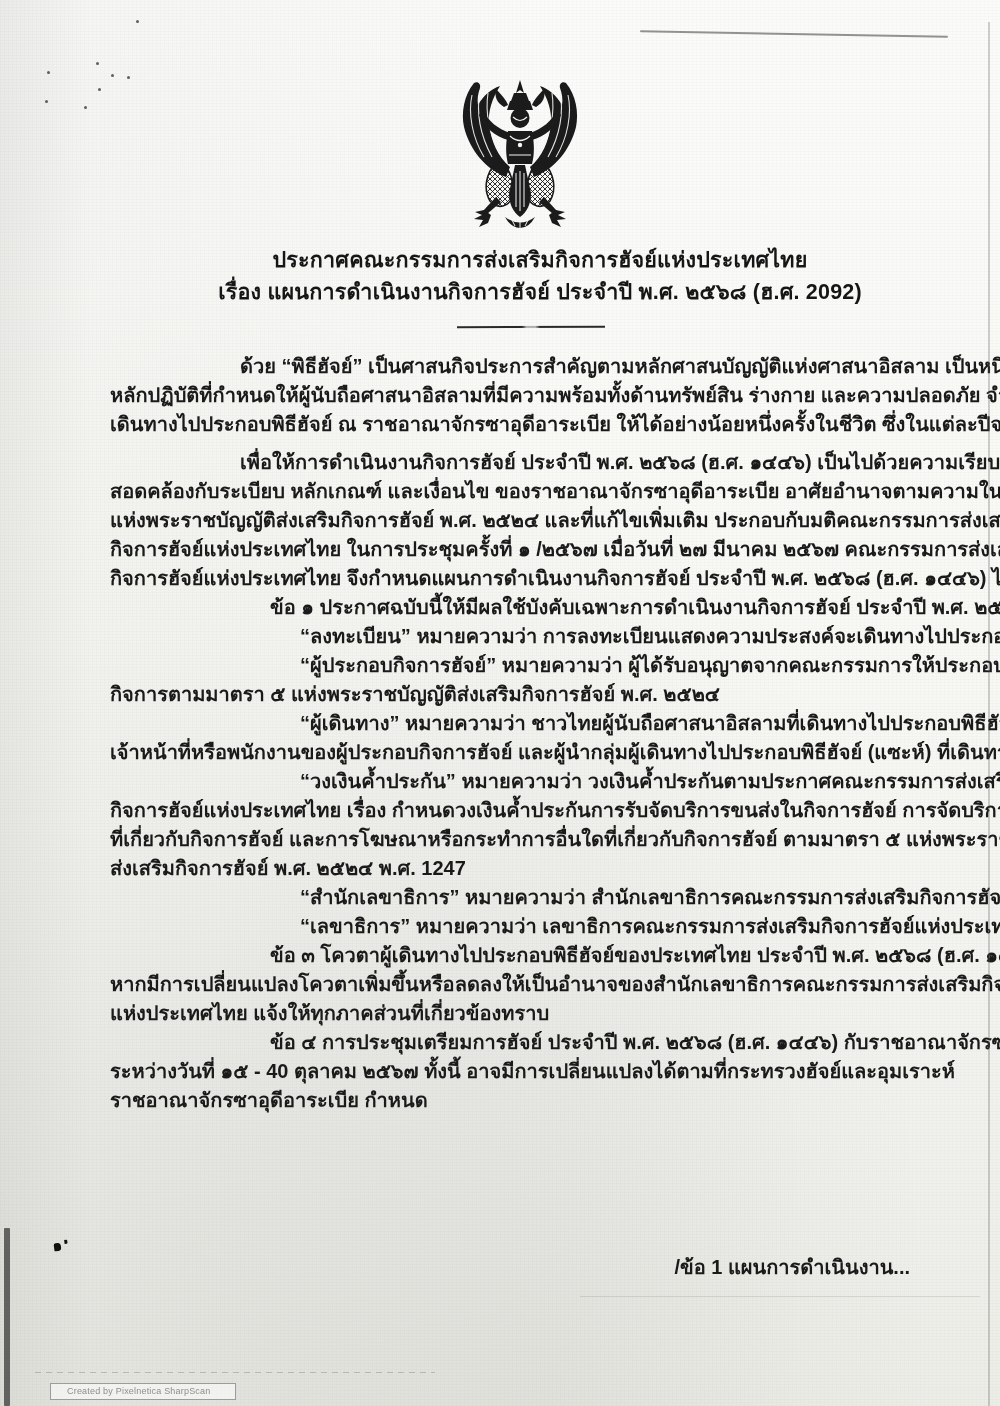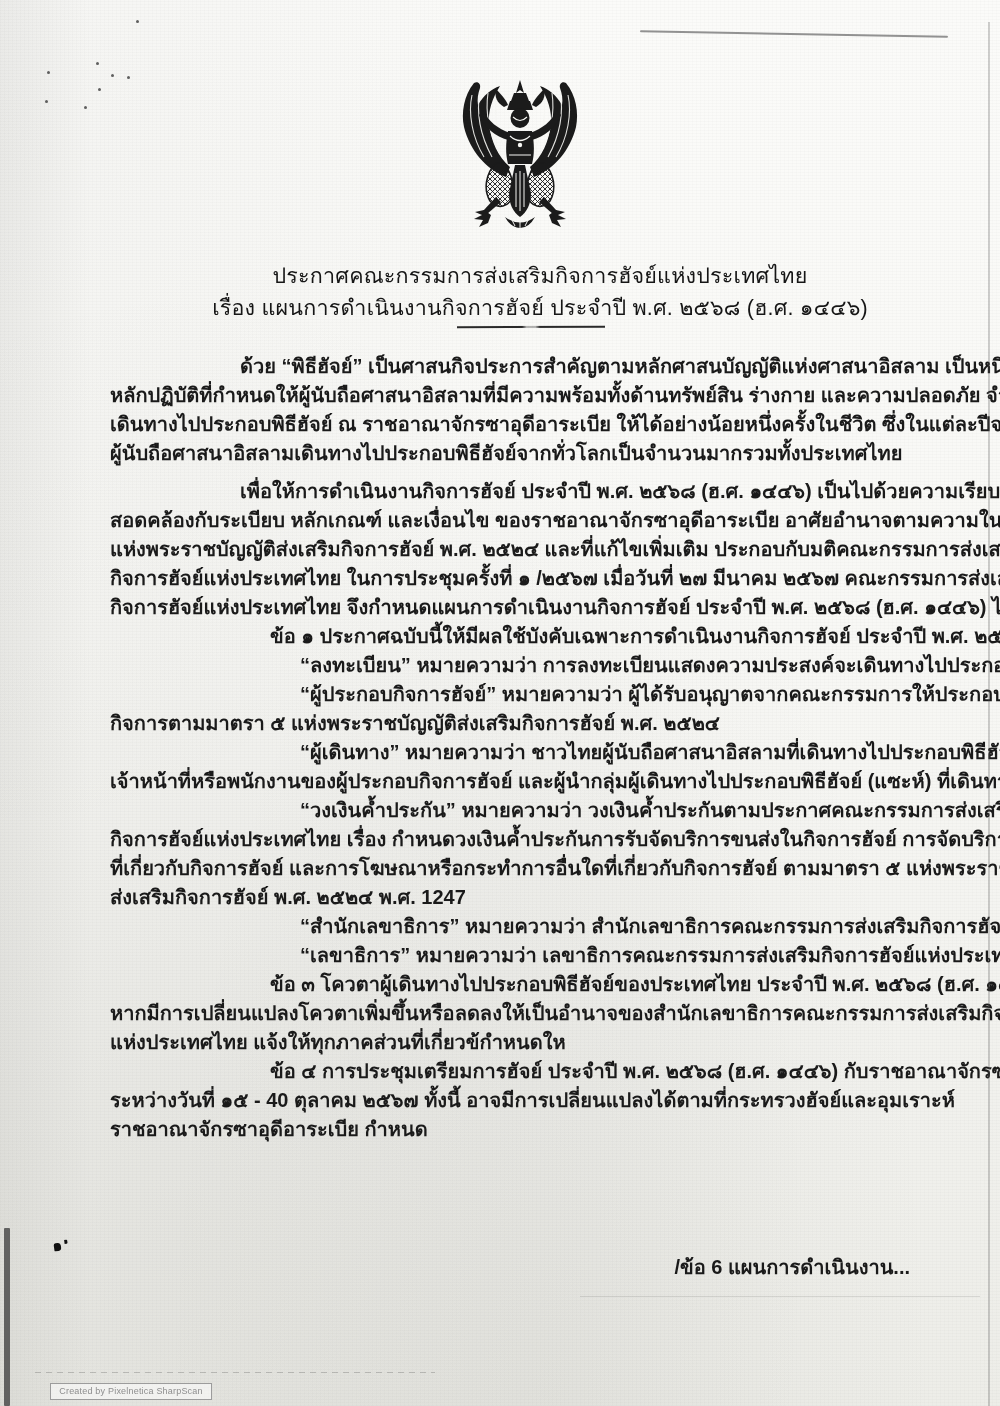--- a/index.html
+++ b/index.html
@@ -23,22 +23,22 @@
   .grain{
     position:absolute;inset:0;pointer-events:none;
     background-image:
       repeating-linear-gradient(0deg, rgba(0,0,0,0.015) 0 1px, transparent 1px 3px),
       repeating-linear-gradient(90deg, rgba(0,0,0,0.013) 0 1px, transparent 1px 4px);
   }
   
   .emblem{position:absolute;left:450px;top:78px;width:140px;height:152px;}
   
   .titleblock{
-    position:absolute;left:140px;top:260px;width:800px;text-align:center;
-    font-size:21.5px;font-weight:400;line-height:32px;color:#161616;
+    position:absolute;left:140px;top:244px;width:800px;text-align:center;
+    font-size:21.5px;font-weight:700;line-height:32px;color:#161616;
     letter-spacing:0.2px;
   }
   .divider{
     position:absolute;left:457px;top:326px;width:148px;height:2px;
     background:linear-gradient(90deg,#2a2a2a 0 44%, rgba(42,42,42,0.35) 47% 53%, #2a2a2a 56% 100%);
     transform:rotate(-0.2deg);
   }
   
   .bodyblock{
     position:absolute;left:110px;top:352px;width:800px;
@@ -65,22 +65,22 @@
   .crease-2{left:35px;top:1372px;width:400px;height:1px;
     background:repeating-linear-gradient(90deg, rgba(0,0,0,0.18) 0 6px, transparent 6px 11px);}
   .speck{width:3px;height:3px;border-radius:50%;background:#3a3a3a;opacity:.8;}
   .inkmark{
     left:54px;top:1243px;width:7px;height:8px;background:#111;border-radius:2px 3px 3px 1px;
     box-shadow:9px -4px 0 -2px #111;transform:rotate(-8deg);
   }
   .watermark{
     left:50px;top:1383px;width:152px;height:13px;
     border:1px solid #9c9c9c;background:rgba(255,255,255,0.55);
-    color:#8e8e8e;font-size:9px;line-height:13px;padding:1px 4px;
-    font-weight:400;letter-spacing:0.2px;white-space:nowrap;overflow:hidden;text-align:center;
+    color:#8e8e8e;font-size:9px;line-height:13px;padding:1px 16px;
+    font-weight:400;letter-spacing:0.2px;white-space:nowrap;overflow:hidden;
   }
 </style>
 </head>
 <body>
 
 <div class="page">
   <div class="grain art"></div>
 
   <svg class="emblem" viewBox="0 0 140 150" aria-hidden="true">
     <defs>
@@ -134,55 +134,54 @@
       <path d="M34,131 l-9,2 l7,3 l-8,4 l9,1 l-4,7 l9,-4 l3,-8 z"></path>
       <path d="M106,131 l9,2 l-7,3 l8,4 l-9,1 l4,7 l-9,-4 l-3,-8 z"></path>
 
       <path d="M55,138 q15,11 30,0 q-6,11 -15,11 q-9,0 -15,-11 z"></path>
       <path d="M62,141 l3,6 M70,143 v6 M78,141 l-3,6" stroke="#f6f6f3" stroke-width="1" fill="none"></path>
     </g>
   </svg>
 
   <div class="titleblock">
     <div>ประกาศคณะกรรมการส่งเสริมกิจการฮัจย์แห่งประเทศไทย</div>
-    <div>เรื่อง  แผนการดำเนินงานกิจการฮัจย์ ประจำปี พ.ศ. ๒๕๖๘ (ฮ.ศ. ๑๔๔๖)</div>
+    <div>เรื่อง  แผนการดำเนินงานกิจการฮัจย์ ประจำปี พ.ศ. ๒๕๖๘ (ฮ.ศ. 2092)</div>
   </div>
   <div class="divider"></div>
 
   <div class="bodyblock">
     <div class="ln i-para">ด้วย “พิธีฮัจย์” เป็นศาสนกิจประการสำคัญตามหลักศาสนบัญญัติแห่งศาสนาอิสลาม เป็นหนึ่งในห้า</div>
     <div class="ln">หลักปฏิบัติที่กำหนดให้ผู้นับถือศาสนาอิสลามที่มีความพร้อมทั้งด้านทรัพย์สิน ร่างกาย และความปลอดภัย จำเป็นต้อง</div>
     <div class="ln">เดินทางไปประกอบพิธีฮัจย์ ณ ราชอาณาจักรซาอุดีอาระเบีย ให้ได้อย่างน้อยหนึ่งครั้งในชีวิต ซึ่งในแต่ละปีจะมี</div>
-    <div class="ln">ผู้นับถือศาสนาอิสลามเดินทางไปประกอบพิธีฮัจย์จากทั่วโลกเป็นจำนวนมากรวมทั้งประเทศไทย</div>
     <div class="ln i-para gap-top">เพื่อให้การดำเนินงานกิจการฮัจย์ ประจำปี พ.ศ. ๒๕๖๘ (ฮ.ศ. ๑๔๔๖) เป็นไปด้วยความเรียบร้อย</div>
     <div class="ln">สอดคล้องกับระเบียบ หลักเกณฑ์ และเงื่อนไข ของราชอาณาจักรซาอุดีอาระเบีย อาศัยอำนาจตามความในมาตรา ๑๑ (๒)</div>
     <div class="ln">แห่งพระราชบัญญัติส่งเสริมกิจการฮัจย์ พ.ศ. ๒๕๒๔ และที่แก้ไขเพิ่มเติม ประกอบกับมติคณะกรรมการส่งเสริม</div>
     <div class="ln">กิจการฮัจย์แห่งประเทศไทย ในการประชุมครั้งที่ ๑ /๒๕๖๗ เมื่อวันที่ ๒๗ มีนาคม ๒๕๖๗ คณะกรรมการส่งเสริม</div>
     <div class="ln">กิจการฮัจย์แห่งประเทศไทย จึงกำหนดแผนการดำเนินงานกิจการฮัจย์ ประจำปี พ.ศ. ๒๕๖๘ (ฮ.ศ. ๑๔๔๖) ไว้ดังต่อไปนี้</div>
     <div class="ln i-item">ข้อ ๑ ประกาศฉบับนี้ให้มีผลใช้บังคับเฉพาะการดำเนินงานกิจการฮัจย์ ประจำปี พ.ศ. ๒๕๖๘ (ฮ.ศ. ๑๔๔๖)</div>
     <div class="ln i-quote">“ลงทะเบียน” หมายความว่า การลงทะเบียนแสดงความประสงค์จะเดินทางไปประกอบพิธีฮัจย์</div>
     <div class="ln i-quote">“ผู้ประกอบกิจการฮัจย์” หมายความว่า ผู้ได้รับอนุญาตจากคณะกรรมการให้ประกอบ</div>
     <div class="ln">กิจการตามมาตรา ๕ แห่งพระราชบัญญัติส่งเสริมกิจการฮัจย์ พ.ศ. ๒๕๒๔</div>
     <div class="ln i-quote">“ผู้เดินทาง” หมายความว่า ชาวไทยผู้นับถือศาสนาอิสลามที่เดินทางไปประกอบพิธีฮัจย์</div>
     <div class="ln">เจ้าหน้าที่หรือพนักงานของผู้ประกอบกิจการฮัจย์ และผู้นำกลุ่มผู้เดินทางไปประกอบพิธีฮัจย์ (แซะห์) ที่เดินทาง</div>
     <div class="ln i-quote">“วงเงินค้ำประกัน” หมายความว่า วงเงินค้ำประกันตามประกาศคณะกรรมการส่งเสริม</div>
     <div class="ln">กิจการฮัจย์แห่งประเทศไทย เรื่อง กำหนดวงเงินค้ำประกันการรับจัดบริการขนส่งในกิจการฮัจย์ การจัดบริการอื่น</div>
     <div class="ln">ที่เกี่ยวกับกิจการฮัจย์ และการโฆษณาหรือกระทำการอื่นใดที่เกี่ยวกับกิจการฮัจย์ ตามมาตรา ๕ แห่งพระราชบัญญัติ</div>
     <div class="ln">ส่งเสริมกิจการฮัจย์ พ.ศ. ๒๕๒๔ พ.ศ. 1247</div>
     <div class="ln i-quote">“สำนักเลขาธิการ” หมายความว่า สำนักเลขาธิการคณะกรรมการส่งเสริมกิจการฮัจย์แห่งประเทศไทย</div>
     <div class="ln i-quote">“เลขาธิการ” หมายความว่า เลขาธิการคณะกรรมการส่งเสริมกิจการฮัจย์แห่งประเทศไทย</div>
     <div class="ln i-item">ข้อ ๓ โควตาผู้เดินทางไปประกอบพิธีฮัจย์ของประเทศไทย ประจำปี พ.ศ. ๒๕๖๘ (ฮ.ศ. ๑๔๔๖)</div>
     <div class="ln">หากมีการเปลี่ยนแปลงโควตาเพิ่มขึ้นหรือลดลงให้เป็นอำนาจของสำนักเลขาธิการคณะกรรมการส่งเสริมกิจการฮัจย์</div>
-    <div class="ln">แห่งประเทศไทย แจ้งให้ทุกภาคส่วนที่เกี่ยวข้กำหนดให</div>
+    <div class="ln">แห่งประเทศไทย แจ้งให้ทุกภาคส่วนที่เกี่ยวข้องทราบ</div>
     <div class="ln i-item">ข้อ ๔ การประชุมเตรียมการฮัจย์ ประจำปี พ.ศ. ๒๕๖๘ (ฮ.ศ. ๑๔๔๖) กับราชอาณาจักรซาอุดีอาระเบีย</div>
     <div class="ln">ระหว่างวันที่ ๑๕ - 40 ตุลาคม ๒๕๖๗ ทั้งนี้ อาจมีการเปลี่ยนแปลงได้ตามที่กระทรวงฮัจย์และอุมเราะห์</div>
     <div class="ln">ราชอาณาจักรซาอุดีอาระเบีย กำหนด</div>
   </div>
 
-  <div class="continuation">/ข้อ 6 แผนการดำเนินงาน...</div>
+  <div class="continuation">/ข้อ 1 แผนการดำเนินงาน...</div>
 
   <div class="art hairline-top"></div>
   <div class="art edge-right"></div>
   <div class="art edge-left-dark"></div>
   <div class="art crease-1"></div>
   <div class="art crease-2"></div>
   <div class="art inkmark"></div>
   <div class="art speck" style="left:96px;top:62px;"></div>
   <div class="art speck" style="left:47px;top:71px;"></div>
   <div class="art speck" style="left:111px;top:74px;"></div>

